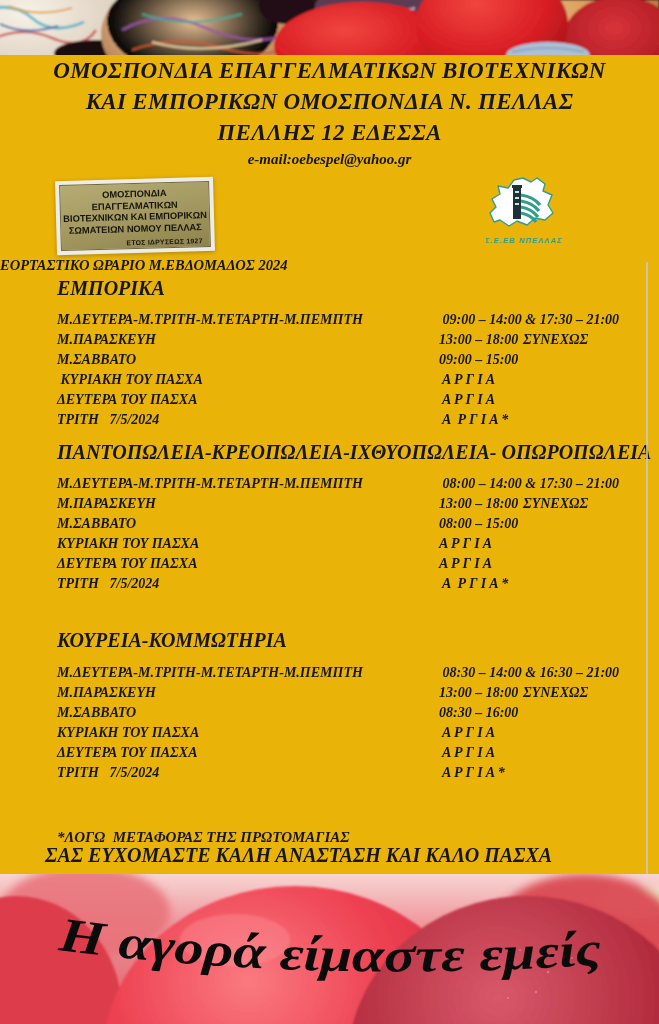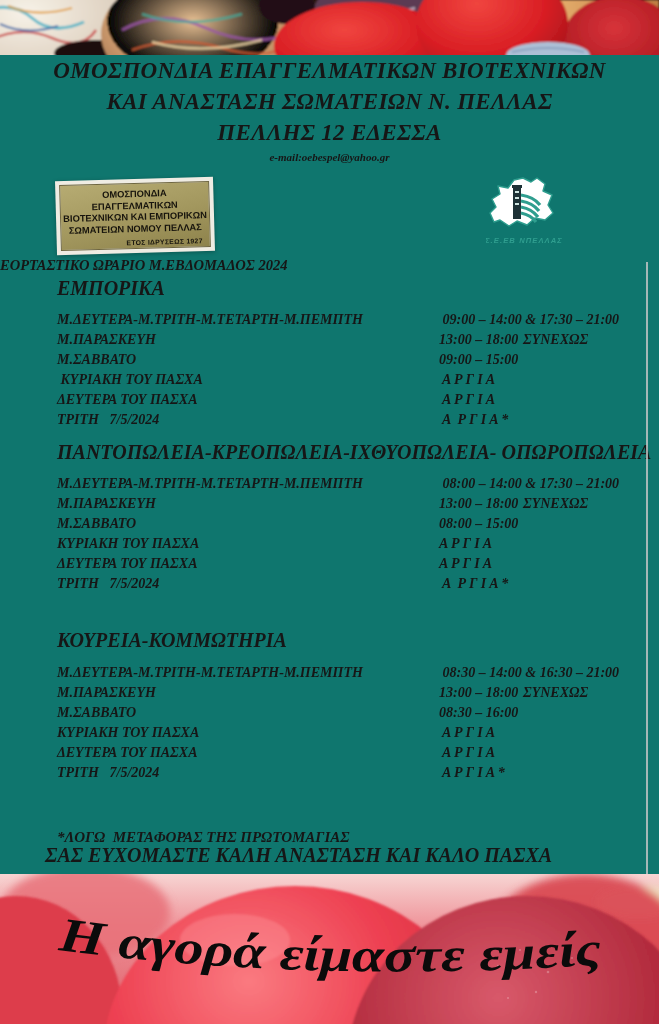--- a/index.html
+++ b/index.html
@@ -1,28 +1,28 @@
 <!DOCTYPE html>
 <html><head>
 <meta charset="utf-8">
 <style>
   html,body{margin:0;padding:0;background:#888;}
   .page{
     position:relative;width:659px;height:1024px;margin:0 auto;
-    background:#0f766e;overflow:hidden;
+    background:#eab308;overflow:hidden;
     font-family:"Liberation Serif","DejaVu Serif",serif;
     color:#161616;font-weight:bold;font-style:italic;
   }
   
   .photo-top{position:absolute;top:0;left:0;width:659px;height:55px;}
   .photo-bottom{position:absolute;top:874px;left:0;width:659px;height:150px;}
   
   .title-block{position:absolute;top:55px;left:0;width:659px;text-align:center;
     font-size:23px;line-height:31px;letter-spacing:.3px;}
-  .email-line{position:absolute;top:151px;left:0;width:659px;text-align:center;font-size:11px;}
+  .email-line{position:absolute;top:151px;left:0;width:659px;text-align:center;font-size:15px;}
   
   .plaque{position:absolute;left:56px;top:179px;width:158px;height:74px;
     background:#efece3;padding:4px;transform:rotate(-1.6deg);
     box-shadow:0 1px 4px rgba(0,0,0,.28);box-sizing:border-box;}
   .plaque-inner{width:100%;height:100%;background:linear-gradient(168deg,#b6ab72 0%,#a2975e 55%,#8e834c 100%);
     border:1px solid #6e6640;box-sizing:border-box;padding-top:5px;
     font-family:"Liberation Sans","DejaVu Sans",sans-serif;font-style:normal;
     font-weight:bold;font-size:9.3px;line-height:11.5px;text-align:center;color:#17140d;}
   .plaque-founded{font-size:6.8px;text-align:right;padding-right:7px;margin-top:2px;letter-spacing:.3px;}
   
@@ -96,21 +96,21 @@
       <ellipse cx="287" cy="6" rx="28" ry="18" fill="#231019"></ellipse>
       <ellipse cx="362" cy="46" rx="88" ry="44" fill="url(#rgRedA)"></ellipse>
       <ellipse cx="492" cy="24" rx="76" ry="56" fill="url(#rgRedA)"></ellipse>
       <ellipse cx="548" cy="55" rx="42" ry="13" fill="#adc0d6"></ellipse>
       <path d="M512 52 Q 548 44 584 52" stroke="#7f98b8" stroke-width="2" fill="none" opacity=".7"></path>
     </g>
   </svg>
 
   <div class="title-block">
     <div>ΟΜΟΣΠΟΝΔΙΑ ΕΠΑΓΓΕΛΜΑΤΙΚΩΝ ΒΙΟΤΕΧΝΙΚΩΝ</div>
-    <div>ΚΑΙ ΑΝΑΣΤΑΣΗ  ΣΩΜΑΤΕΙΩΝ Ν. ΠΕΛΛΑΣ</div>
+    <div>ΚΑΙ ΕΜΠΟΡΙΚΩΝ  ΟΜΟΣΠΟΝΔΙΑ Ν. ΠΕΛΛΑΣ</div>
     <div>ΠΕΛΛΗΣ 12 ΕΔΕΣΣΑ</div>
   </div>
   <div class="email-line">e-mail:oebespel@yahoo.gr</div>
 
   <div class="plaque">
     <div class="plaque-inner">
       <div>ΟΜΟΣΠΟΝΔΙΑ ΕΠΑΓΓΕΛΜΑΤΙΚΩΝ</div>
       <div>ΒΙΟΤΕΧΝΙΚΩΝ ΚΑΙ ΕΜΠΟΡΙΚΩΝ</div>
       <div>ΣΩΜΑΤΕΙΩΝ ΝΟΜΟΥ ΠΕΛΛΑΣ</div>
       <div class="plaque-founded">ΕΤΟΣ ΙΔΡΥΣΕΩΣ 1927</div>

